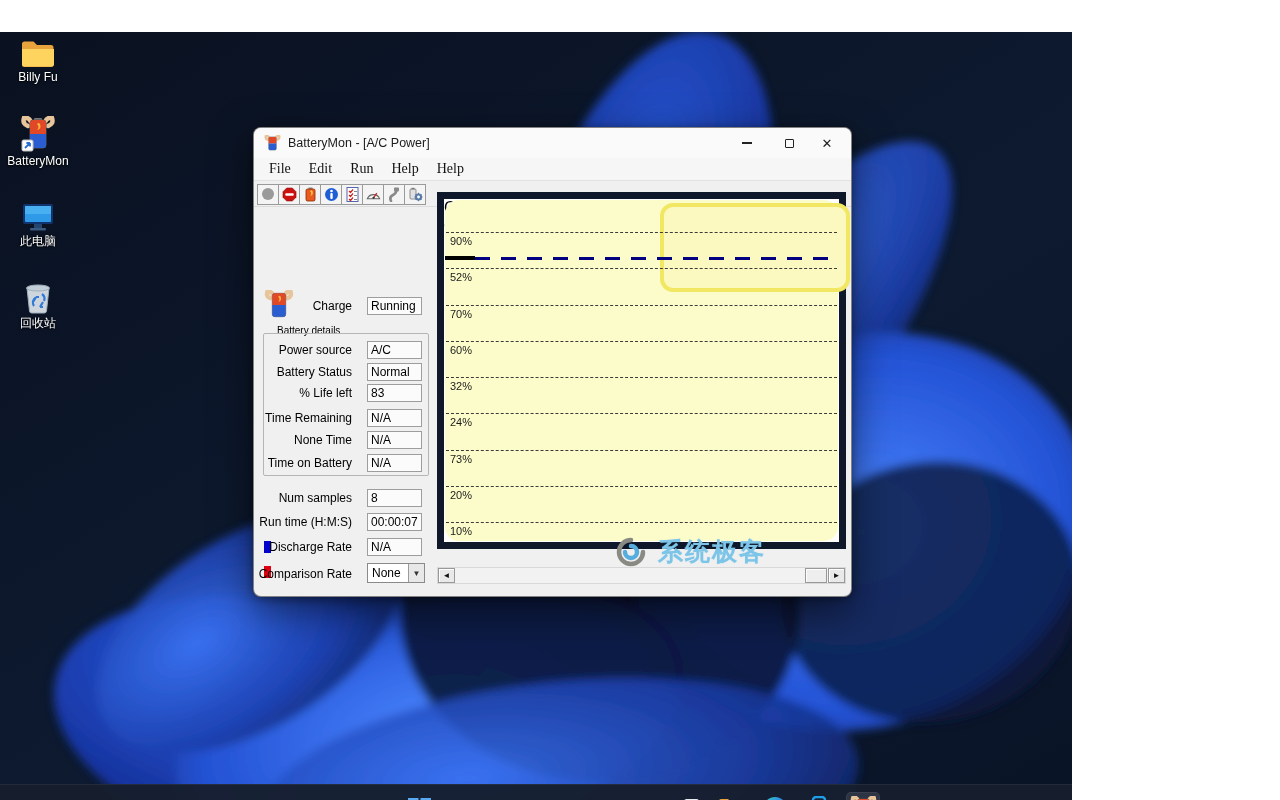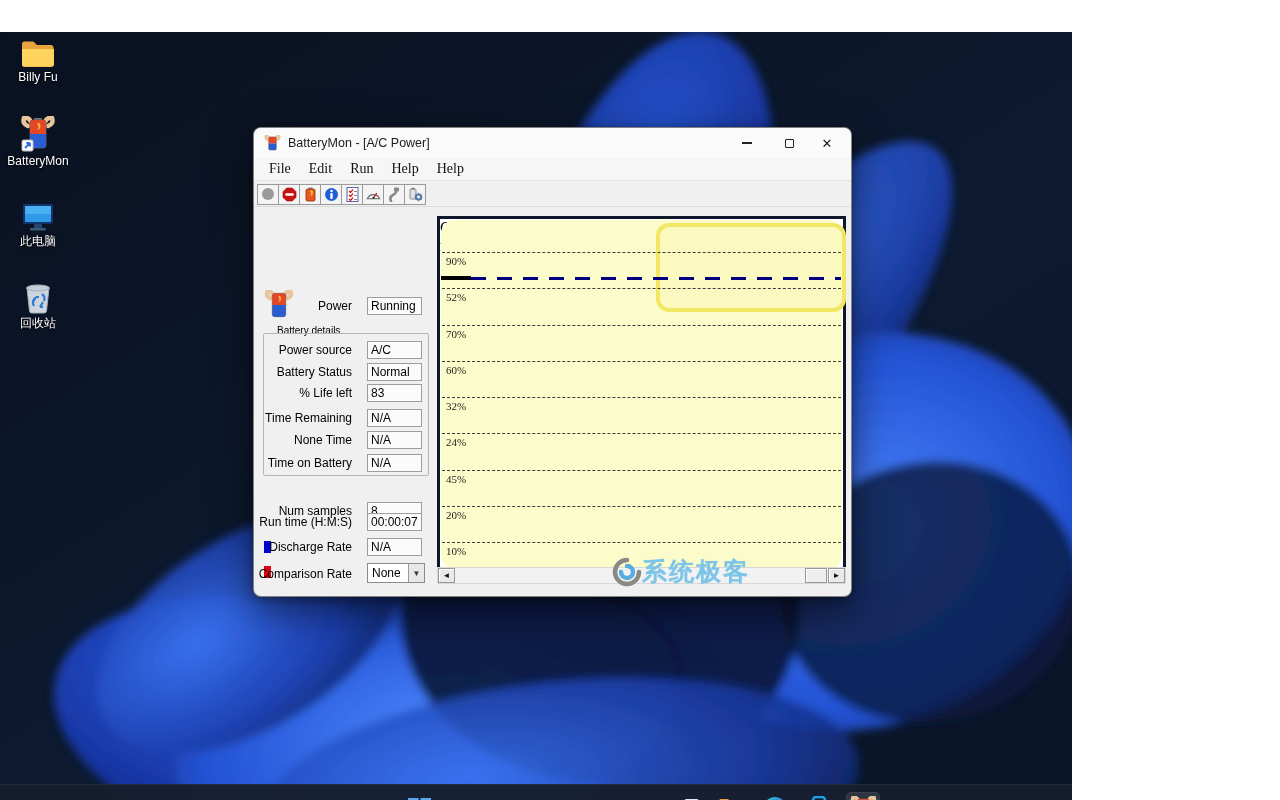--- a/index.html
+++ b/index.html
@@ -51,35 +51,35 @@
   #marker-discharge { top:334px; background:#0000cc; }
   #marker-comparison { top:359px; background:#dd0011; }
   .combo { position:absolute; left:113px; width:58px; height:20px; background:#fff;
       border:1px solid #8a8a8a; font-size:12px; }
   .combo .cval { position:absolute; left:4px; top:2px; }
   .combo .cbtn { position:absolute; right:0; top:0; width:16px; height:18px; background:#e8e8e8;
       border-left:1px solid #9a9a9a; display:flex; align-items:center; justify-content:center;
       font-size:8px; color:#333; }
 
   
-  #plot { position:absolute; left:183px; top:88px; width:409px; height:357px; background:#fff;
-      border:3px solid #0f172a; overflow:visible;font-family:Liberation Serif, serif; }
+  #plot { position:absolute; left:183px; top:64px; width:409px; height:357px; background:#fff;
+      border:7px solid #0f172a; overflow:visible; }
   #plot-bg { position:absolute; left:1px; top:1px; right:1px; bottom:1px; background:#fcfccb;
       border-radius:14px; }
   .gridline { position:absolute; left:2px; right:2px; height:0;
       border-top:1.5px dashed #3c3c3c; z-index:3; }
   .gridline .gl-label { position:absolute; left:4px; top:2px; font-size:11px; color:#1c1c1c; }
   #level-solid { position:absolute; left:1px; top:57px; width:30px; height:4px; background:#000; z-index:4; }
   #level-dashed { position:absolute; left:31px; right:2px; top:58px; height:3px; z-index:4;
       background:repeating-linear-gradient(90deg,#000080 0 15px, transparent 15px 26px); }
   #info-box { position:absolute; left:216px; top:4px; width:190px; height:89px; z-index:2;
       background:#fbf9c0; border:4px solid #f1e763; border-radius:13px; }
   #info-line1 { top:12px; } #info-line2 { top:38px; } #info-line3 { top:63px; }
   #watermark { position:absolute; left:172px; top:336px; z-index:20; display:flex;
-      align-items:center; gap:0; }
+      align-items:center; gap:12px; }
   #watermark .wm-text { font-size:25px; font-weight:bold; color:#7cc5e8; letter-spacing:2px;
       text-shadow:0 0 1px rgba(124,197,232,.5); }
 
   
   #hscroll { position:absolute; left:183px; top:439px; width:409px; height:17px; background:#f2f2f2;
       border:1px solid #d8d8d8; }
   .sb-btn { position:absolute; top:0; width:17px; height:15px; background:#e9e9e9;
       border:1px solid #999; box-shadow:inset 1px 1px 0 #fff; display:flex; align-items:center;
       justify-content:center; font-size:8px; color:#111; }
   #sb-left { left:0; } #sb-right { right:0; }
@@ -288,21 +288,21 @@
       <svg style="position:absolute;left:10px;top:83px" width="30" height="30" viewBox="0 0 36 36">
         <path d="M8 10 q-6-2 -4-8 q5-1 7 4" fill="none" stroke="#e8c49a" stroke-width="5" stroke-linecap="round"></path>
         <path d="M28 10 q6-2 4-8 q-5-1 -7 4" fill="none" stroke="#e8c49a" stroke-width="5" stroke-linecap="round"></path>
         <rect x="10" y="4" width="16" height="28" rx="3" fill="#d8d8d8" stroke="#555"></rect>
         <path d="M10 7 a3 3 0 0 1 3-3 h10 a3 3 0 0 1 3 3 v11 h-16 z" fill="#e04828"></path>
         <path d="M10 18 h16 v11 a3 3 0 0 1 -3 3 h-10 a3 3 0 0 1 -3-3 z" fill="#2a5ed0"></path>
         <path d="M17 8 q3 3 0 6 q5-1 3-6 q-1-2-3 0" fill="#ffb23e"></path>
       </svg>
 
       <div class="prow" style="top:90px">
-        <span class="plabel">Power</span>
+        <span class="plabel">Charge</span>
         <span class="pval">Running</span>
       </div>
 
       <span id="group-legend">Battery details</span>
       <div id="groupbox"></div>
 
       <div class="prow" style="top:134px">
         <span class="plabel">Power source</span>
         <span class="pval">A/C</span>
       </div>
@@ -320,21 +320,21 @@
       </div>
       <div class="prow" style="top:224px">
         <span class="plabel">None Time</span>
         <span class="pval">N/A</span>
       </div>
       <div class="prow" style="top:247px">
         <span class="plabel">Time on Battery</span>
         <span class="pval">N/A</span>
       </div>
 
-      <div class="prow" style="top:295px">
+      <div class="prow" style="top:282px">
         <span class="plabel">Num samples</span>
         <span class="pval">8</span>
       </div>
       <div class="prow" style="top:306px">
         <span class="plabel">Run time (H:M:S)</span>
         <span class="pval">00:00:07</span>
       </div>
       <span class="marker" id="marker-discharge"></span>
       <div class="prow" style="top:331px">
         <span class="plabel">Discharge Rate</span>
@@ -366,21 +366,21 @@
       <div class="gridline" style="top:142px">
           <span class="gl-label">60%</span>
         </div>
       <div class="gridline" style="top:178px">
           <span class="gl-label">32%</span>
         </div>
       <div class="gridline" style="top:214px">
           <span class="gl-label">24%</span>
         </div>
       <div class="gridline" style="top:251px">
-          <span class="gl-label">45%</span>
+          <span class="gl-label">73%</span>
         </div>
       <div class="gridline" style="top:287px">
           <span class="gl-label">20%</span>
         </div>
       <div class="gridline" style="top:323px">
           <span class="gl-label">10%</span>
         </div>
 
       <div id="info-box"></div>
       <span class="info-line" id="info-line1">Capacity 40067 / 48366 mWh</span>

